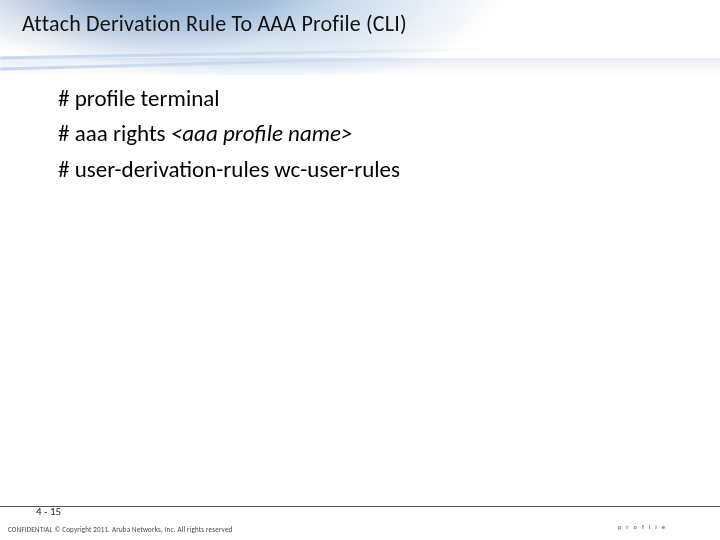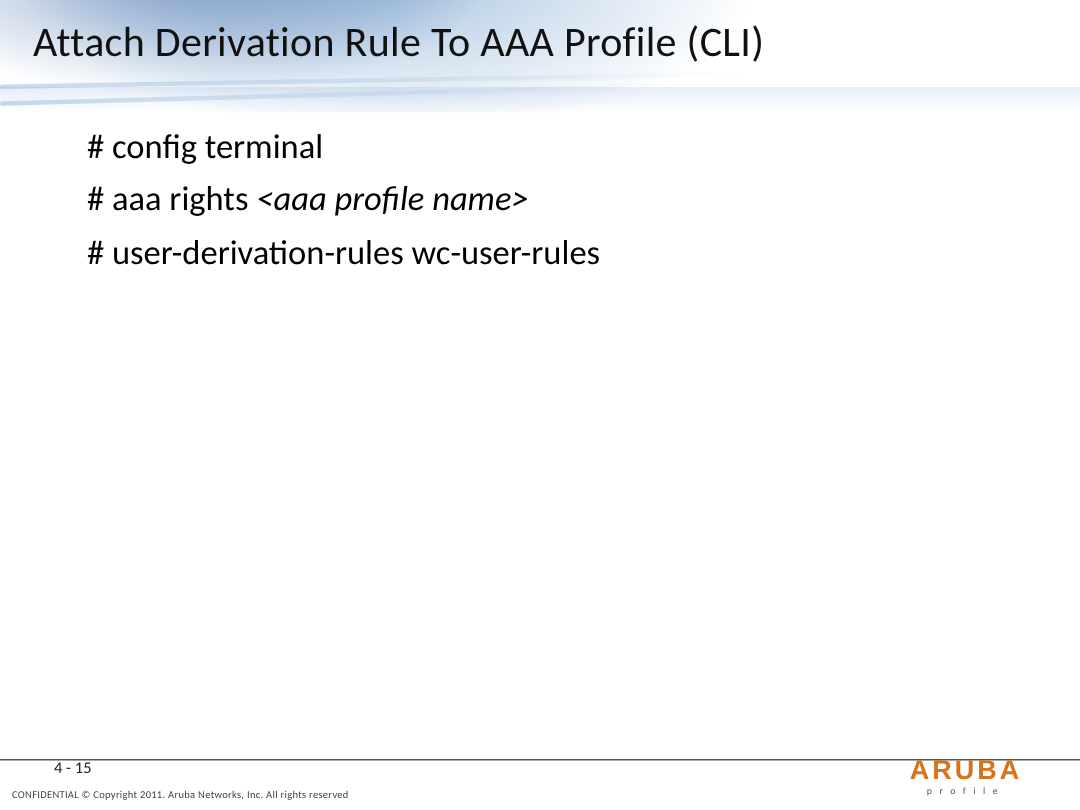--- a/index.html
+++ b/index.html
@@ -51,21 +51,21 @@
     border-radius: 2px;
   }
   .hdr-streaks::before { top: 22px; transform: skewY(-1deg); }
   .hdr-streaks::after  { top: 32px; transform: skewY(-1.5deg); width: 420px; }
 
   .title {
     position: absolute;
     left: 22px;
     top: 10px;
     width: 680px;
-    font-size: 28px;
+    font-size: 22px;
     color: #111;
     font-weight: 400;
     letter-spacing: 0.2px;
   }
 
   .body {
     position: absolute;
     left: 58px;
     top: 82px;
     width: 620px;
@@ -129,32 +129,31 @@
 
 <div class="slide">
 
   <div class="hdr-bg"></div>
   <div class="hdr-streaks"></div>
 
   <div class="title">Attach Derivation Rule To AAA Profile (CLI)</div>
 
   <div class="body">
     <div class="line">
-      <span># config terminal</span><span class="ital"></span>
+      <span># profile terminal</span><span class="ital"></span>
     </div>
     <div class="line">
       <span># aaa rights </span><span class="ital">&lt;aaa profile name&gt;</span>
     </div>
     <div class="line">
       <span># user-derivation-rules wc-user-rules</span><span class="ital"></span>
     </div>
   </div>
 
   <div class="footer-line"></div>
   <div class="page-num">4 - 15</div>
   <div class="copyright">CONFIDENTIAL © Copyright 2011. Aruba Networks, Inc. All rights reserved</div>
 
   <div class="logo">
-    <div class="brand">ARUBA</div>
     <div class="sub">profile</div>
   </div>
 
 </div>
 
 </body></html>

